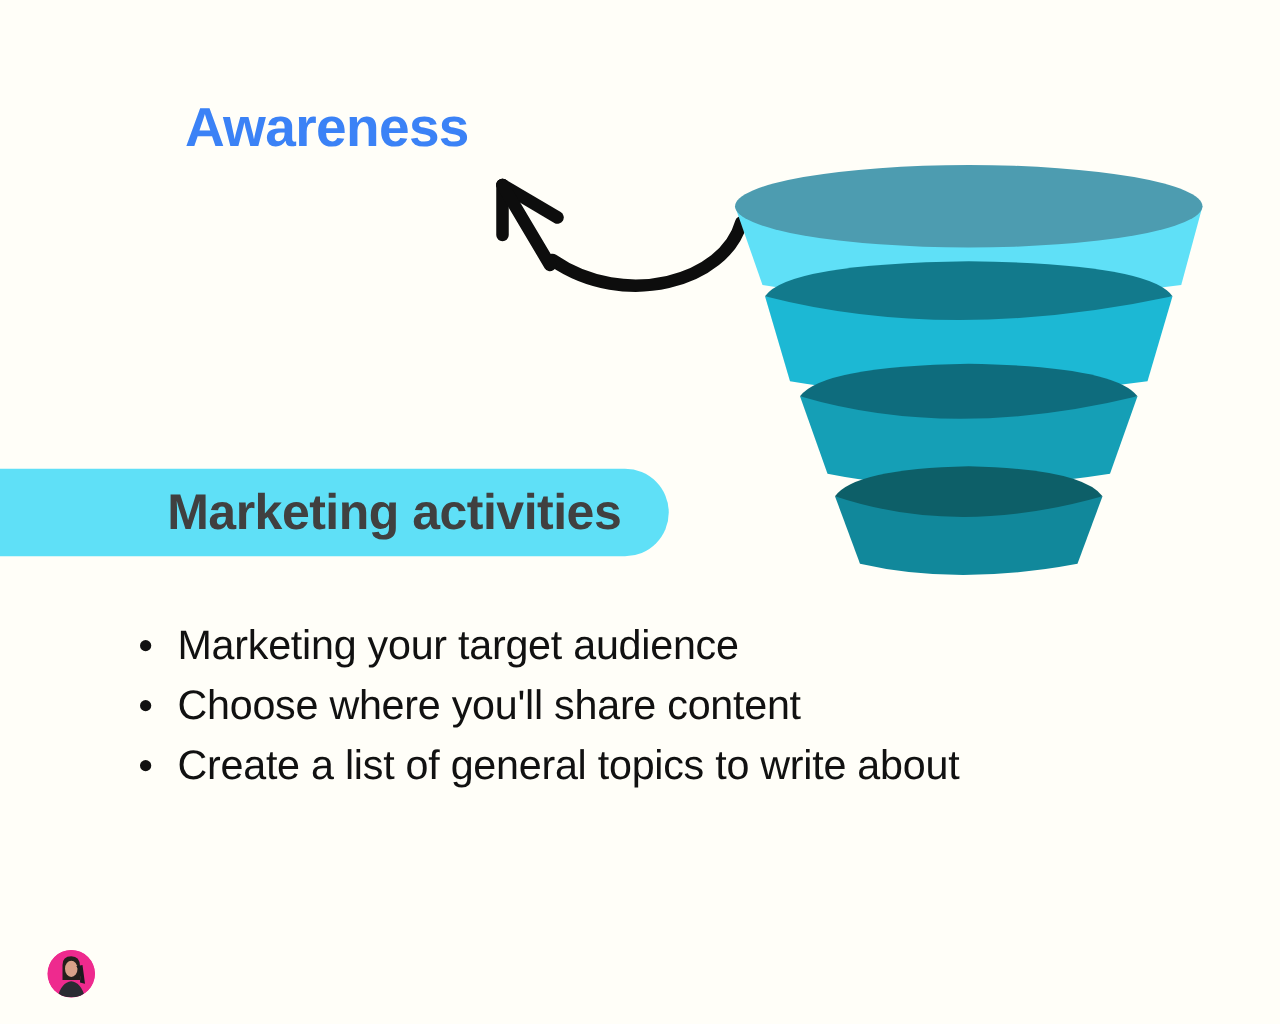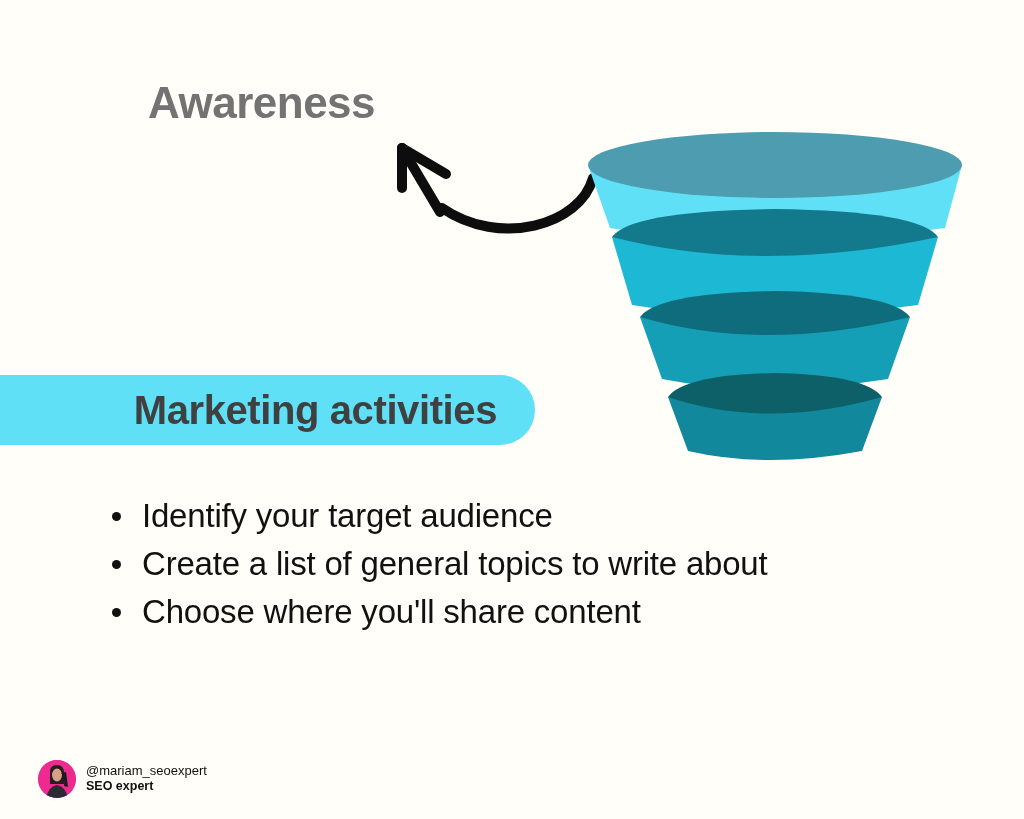--- a/index.html
+++ b/index.html
@@ -23,21 +23,21 @@
   }
 
   
   .stage-title {
     position: absolute;
     left: 148px;
     top: 78px;
     font-size: 44px;
     font-weight: 700;
     letter-spacing: -0.5px;
-    color: #737373;
+    color: #3b82f6;
     white-space: nowrap;
   }
 
   
   .arrow-svg {
     position: absolute;
     left: 380px;
     top: 130px;
     width: 230px;
     height: 115px;
@@ -175,41 +175,37 @@
     </g>
   </svg>
 
   <div class="banner">
     <span class="banner-label">Marketing activities</span>
   </div>
 
   <ul class="activities">
     <li class="activity-item">
       <span class="bullet-dot"></span>
-      <span>Identify your target audience</span>
+      <span>Marketing your target audience</span>
+    </li>
+    <li class="activity-item">
+      <span class="bullet-dot"></span>
+      <span>Choose where you'll share content</span>
     </li>
     <li class="activity-item">
       <span class="bullet-dot"></span>
       <span>Create a list of general topics to write about</span>
-    </li>
-    <li class="activity-item">
-      <span class="bullet-dot"></span>
-      <span>Choose where you'll share content</span>
     </li>
   </ul>
 
   <div class="credit">
     <span class="avatar">
       <svg viewBox="0 0 38 38" width="38" height="38">
         <circle cx="19" cy="19" r="19" fill="#ee2a8e"></circle>
         <path d="M 12 12 Q 12 5 19 5 Q 26 5 26 13 L 26 24 L 12 24 Z" fill="#241f1c"></path>
         <ellipse cx="19" cy="15" rx="5" ry="6.5" fill="#d9a089"></ellipse>
         <path d="M 19 25 Q 11 26 8 38 L 30 38 Q 27 26 19 25 Z" fill="#2b2b33"></path>
         <path d="M 23 13 Q 27 17 26 26 L 30 27 L 28 12 Z" fill="#1a1a1f"></path>
       </svg>
     </span>
-    <span class="credit-text">
-      <span class="credit-handle">@mariam_seoexpert</span>
-      <span class="credit-role">SEO expert</span>
-    </span>
   </div>
 
 </div>
 
 </body></html>

